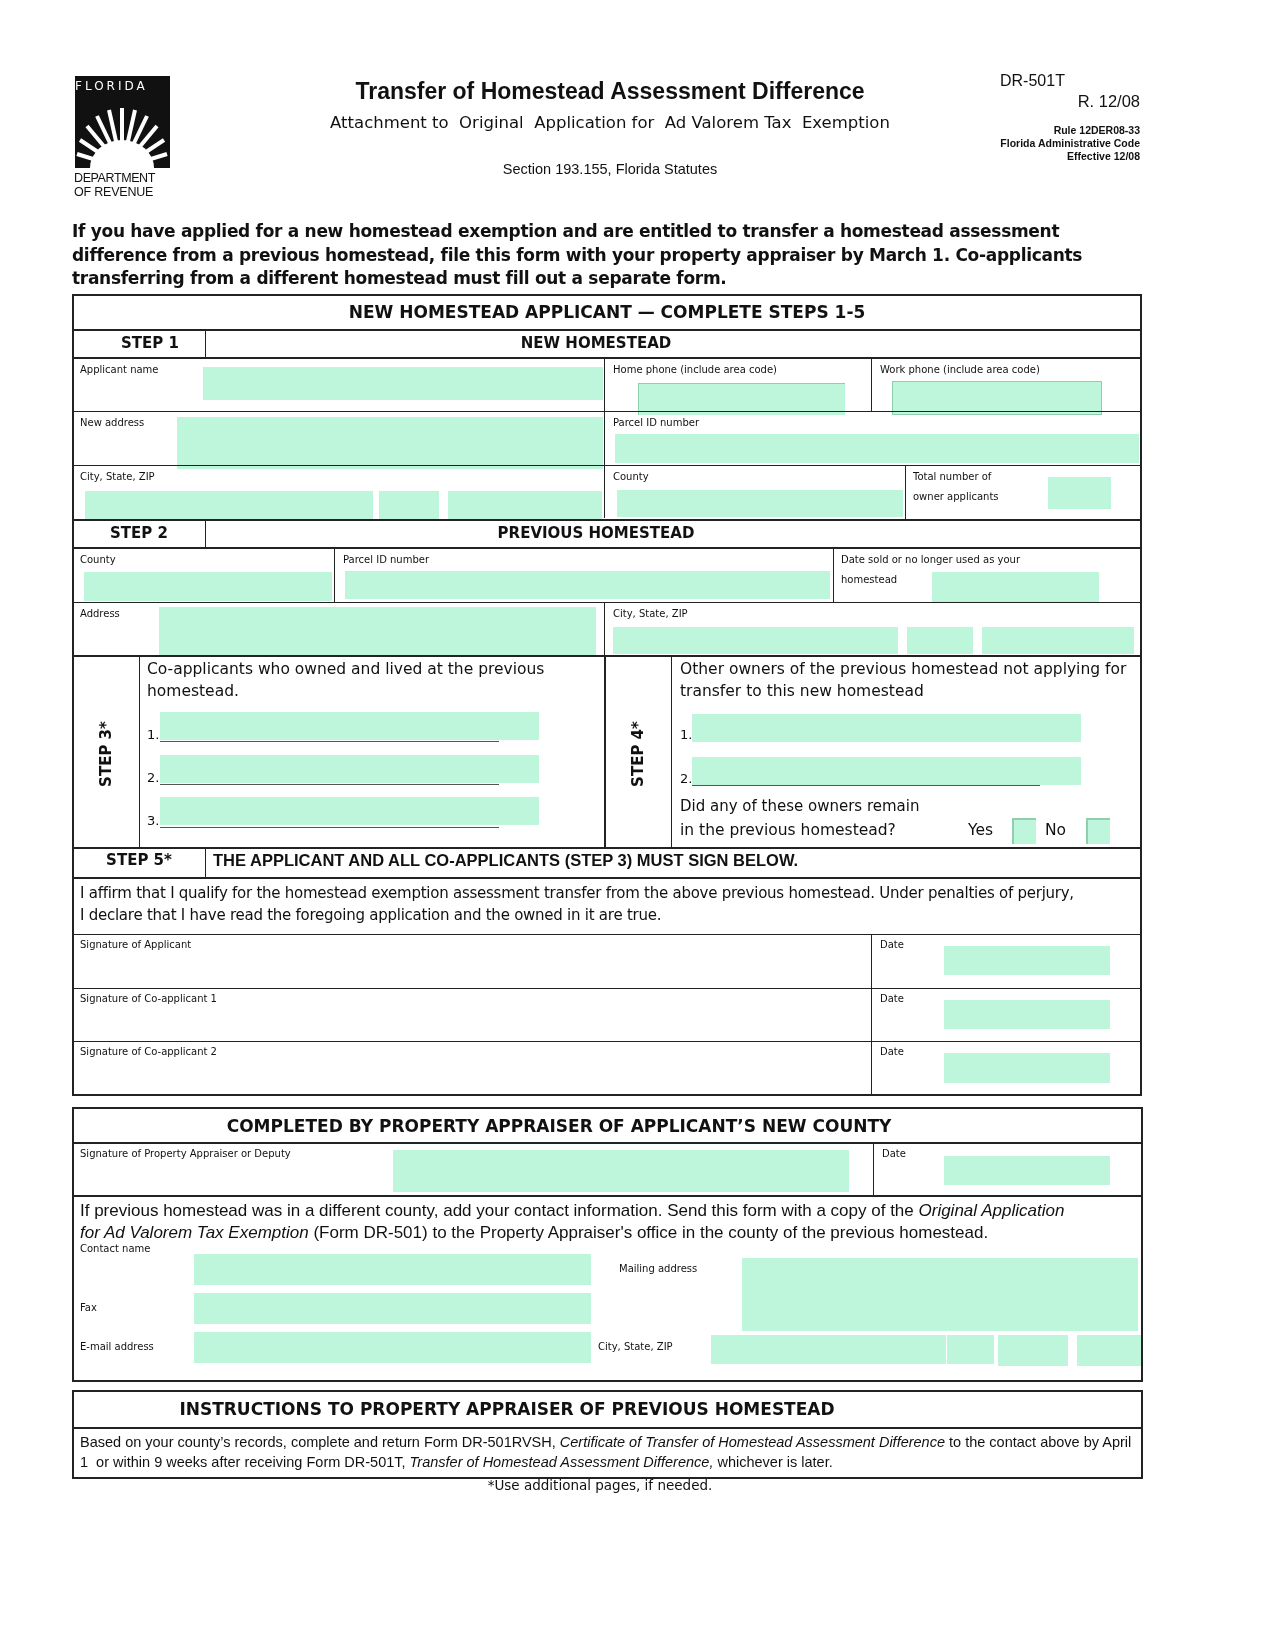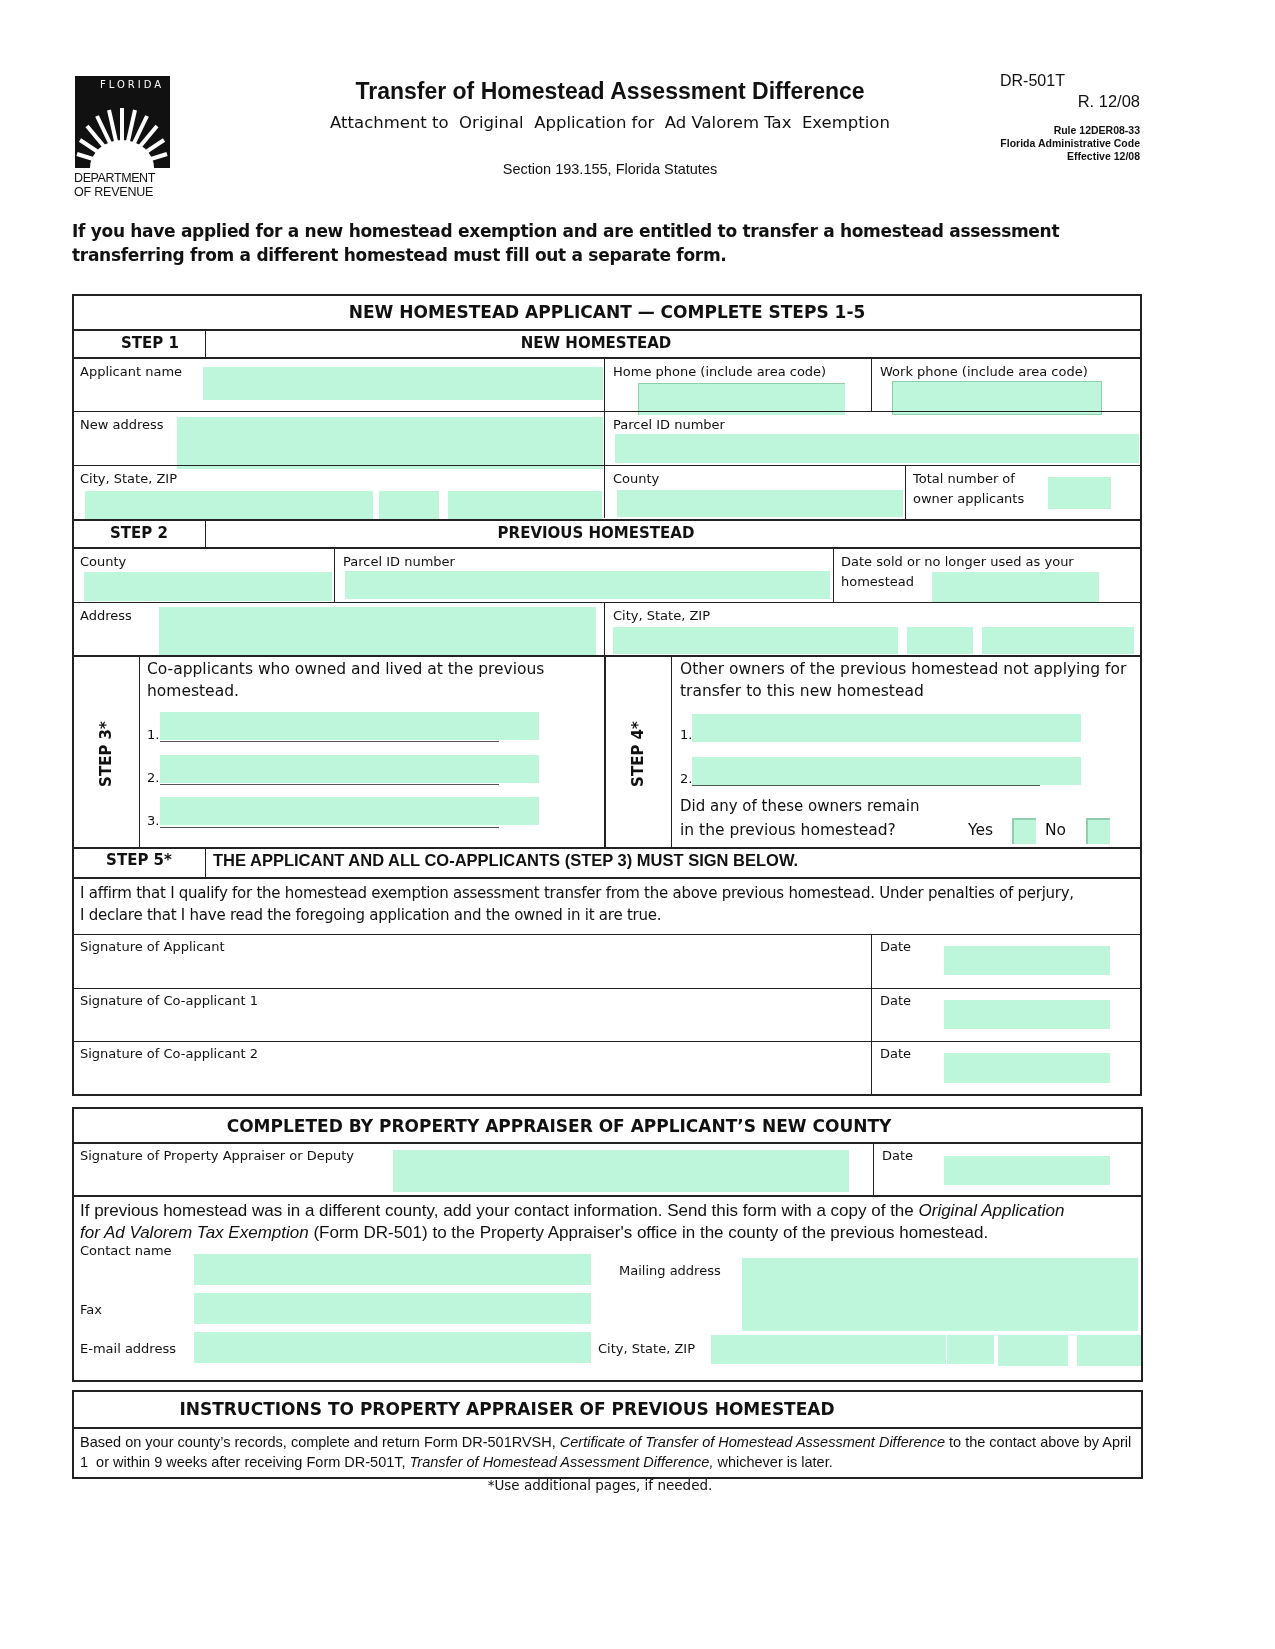--- a/index.html
+++ b/index.html
@@ -1,35 +1,35 @@
 <!DOCTYPE html>
 <html><head>
 <meta charset="utf-8">
 <style>
   html, body { margin:0; padding:0; background:#ffffff; }
   body { width:1275px; height:1649px; position:relative; overflow:hidden; color:#111; font-family:"DejaVu Sans", sans-serif; }
   .abs { position:absolute; }
   .field { position:absolute; background:#bdf6da; border:0; padding:0; margin:0; box-sizing:border-box; }
-  .lbl { position:absolute; font-family:"DejaVu Sans", sans-serif; font-size:13px; color:#111; white-space:nowrap; }
+  .lbl { position:absolute; font-family:"DejaVu Sans", sans-serif; font-size:10px; color:#111; white-space:nowrap; }
   .hl { position:absolute; height:0; border-top:2px solid #222; }
   .hlt { position:absolute; height:0; border-top:1px solid #222; }
   .vl { position:absolute; width:0; border-left:1.5px solid #222; }
   .box { position:absolute; border:2px solid #222; box-sizing:border-box; }
   .sechead { position:absolute; font-family:"DejaVu Sans", sans-serif; font-weight:bold; font-size:17px; text-align:center; white-space:nowrap; }
   .steplbl { position:absolute; font-family:"DejaVu Sans", sans-serif; font-weight:bold; font-size:15px; text-align:center; white-space:nowrap; }
   .vert { position:absolute; transform:rotate(-90deg); transform-origin:center; font-family:"DejaVu Sans", sans-serif; font-weight:bold; font-size:15px; white-space:nowrap; }
   .uline { position:absolute; border-top:1px solid #555; height:0; }
   .chk { position:absolute; width:24px; height:26px; background:#bdf6da; border-left:2px solid #8fcfae; border-top:2px solid #8fcfae; box-sizing:border-box; }
 </style>
 </head>
 <body>
 
 <div class="abs" style="left:75px;top:76px;width:95px;height:125px;">
   <div style="position:absolute;left:0;top:0;width:95px;height:92px;background:#111;"></div>
-  <div style="position:absolute;left:0;top:3px;width:114px;text-align:center;color:#fff;font-size:10px;letter-spacing:3px;font-family:'DejaVu Sans',sans-serif;">FLORIDA</div>
+  <div style="position:absolute;left:0;top:3px;width:114px;text-align:left;color:#fff;font-size:12px;letter-spacing:3px;font-family:'DejaVu Sans',sans-serif;">FLORIDA</div>
   <svg style="position:absolute;left:0;top:14px;" width="95" height="78" viewBox="0 0 95 78">
     <g stroke="#fff" stroke-width="4" stroke-linecap="butt">
       <line x1="47" y1="78" x2="47" y2="18"></line>
       <line x1="47" y1="78" x2="34" y2="20"></line>
       <line x1="47" y1="78" x2="60" y2="20"></line>
       <line x1="47" y1="78" x2="22" y2="26"></line>
       <line x1="47" y1="78" x2="72" y2="26"></line>
       <line x1="47" y1="78" x2="12" y2="36"></line>
       <line x1="47" y1="78" x2="82" y2="36"></line>
       <line x1="47" y1="78" x2="5" y2="50"></line>
@@ -49,20 +49,21 @@
 <div class="abs" style="left:300px;top:161px;width:620px;text-align:center;font-family:'Liberation Sans',sans-serif;font-size:14.5px;">Section 193.155, Florida Statutes</div>
 
 <div class="abs" style="left:1000px;top:72px;width:140px;text-align:left;font-family:'Liberation Sans',sans-serif;font-size:16px;padding-right:0;">DR-501T</div>
 <div class="abs" style="left:1000px;top:92px;width:140px;text-align:right;font-family:'Liberation Sans',sans-serif;font-size:16.5px;">R. 12/08</div>
 <div class="abs" style="left:960px;top:124px;width:180px;text-align:right;font-family:'Liberation Sans',sans-serif;font-weight:bold;font-size:10.5px;">Rule 12DER08-33</div>
 <div class="abs" style="left:960px;top:137px;width:180px;text-align:right;font-family:'Liberation Sans',sans-serif;font-weight:bold;font-size:10.5px;">Florida Administrative Code</div>
 <div class="abs" style="left:960px;top:150px;width:180px;text-align:right;font-family:'Liberation Sans',sans-serif;font-weight:bold;font-size:10.5px;">Effective 12/08</div>
 
 <div class="abs" style="left:72px;top:220px;width:1080px;font-family:'DejaVu Sans',sans-serif;font-weight:bold;font-size:17px;line-height:23.5px;letter-spacing:-0.3px;">
   <div>If you have applied for a new homestead exemption and are entitled to transfer a homestead assessment</div>
+  <div>difference from a previous homestead, file this form with your property appraiser by March 1.  Co-applicants</div>
   <div>transferring from a different homestead must fill out a separate form.</div>
 </div>
 
 <div class="box" style="left:72px;top:294px;width:1070px;height:802px;"></div>
 
 <div class="sechead" style="left:72px;top:302px;width:1070px;">NEW HOMESTEAD APPLICANT — COMPLETE STEPS 1-5</div>
 <div class="hl" style="left:72px;top:329px;width:1070px;"></div>
 
 <div class="steplbl" style="left:72px;top:334px;width:156px;">STEP 1</div>
 <div class="vl" style="left:205px;top:330px;height:28px;"></div>

